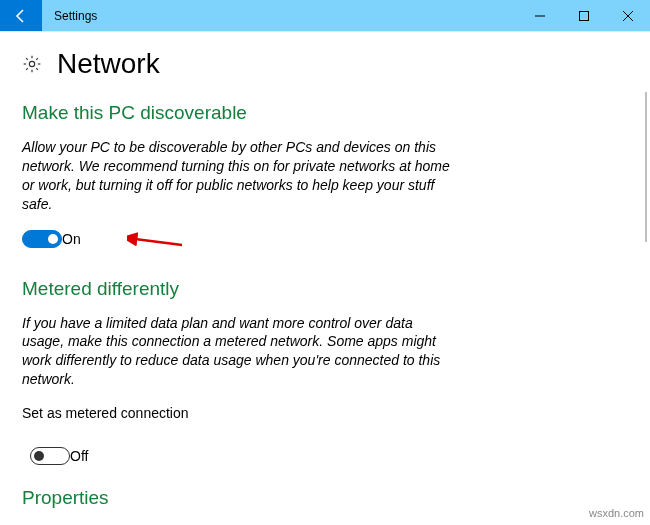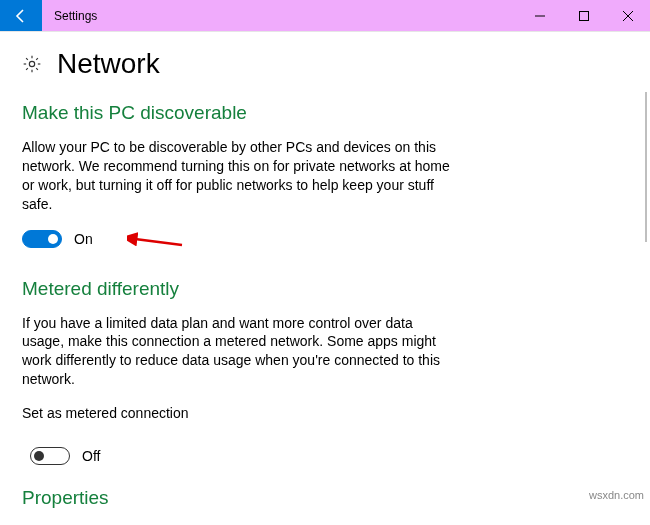--- a/index.html
+++ b/index.html
@@ -13,21 +13,21 @@
       overflow: hidden;
       position: relative;
     }
 
     
     .titlebar {
       height: 32px;
       display: flex;
       align-items: stretch;
       border-bottom: 1px solid #e6e6e6;
-      background: #f0abfc;
+      background: #7dd3fc;
     }
     .back-btn {
       width: 42px;
       background: #0078d7;
       display: flex;
       align-items: center;
       justify-content: center;
       color: #fff;
     }
     .back-btn svg { width: 16px; height: 16px; }
@@ -72,25 +72,26 @@
       font-weight: 400;
       color: #15803d;
       margin-bottom: 14px;
     }
     .desc {
       font-size: 14px;
       line-height: 1.35;
       color: #000;
       max-width: 430px;
       margin-bottom: 16px;
+      font-style: italic;
     }
     .toggle-row {
       display: flex;
       align-items: center;
-      gap: 12px;
+      gap: 0;
       margin-bottom: 30px;
       position: relative;
     }
     .toggle {
       width: 40px;
       height: 18px;
       border-radius: 10px;
       position: relative;
       border: 1px solid #333;
       background: #fff;
@@ -133,21 +134,21 @@
       top: 92px;
       width: 2px;
       height: 150px;
       background: #bfbfbf;
     }
 
     
     .wm {
       position: absolute;
       right: 6px;
-      bottom: 24px;
+      bottom: 6px;
       font-size: 11px;
       color: #888;
     }
   </style>
 </head>
 <body>
 
 <div class="titlebar">
   <div class="back-btn">
     <svg viewBox="0 0 16 16">

